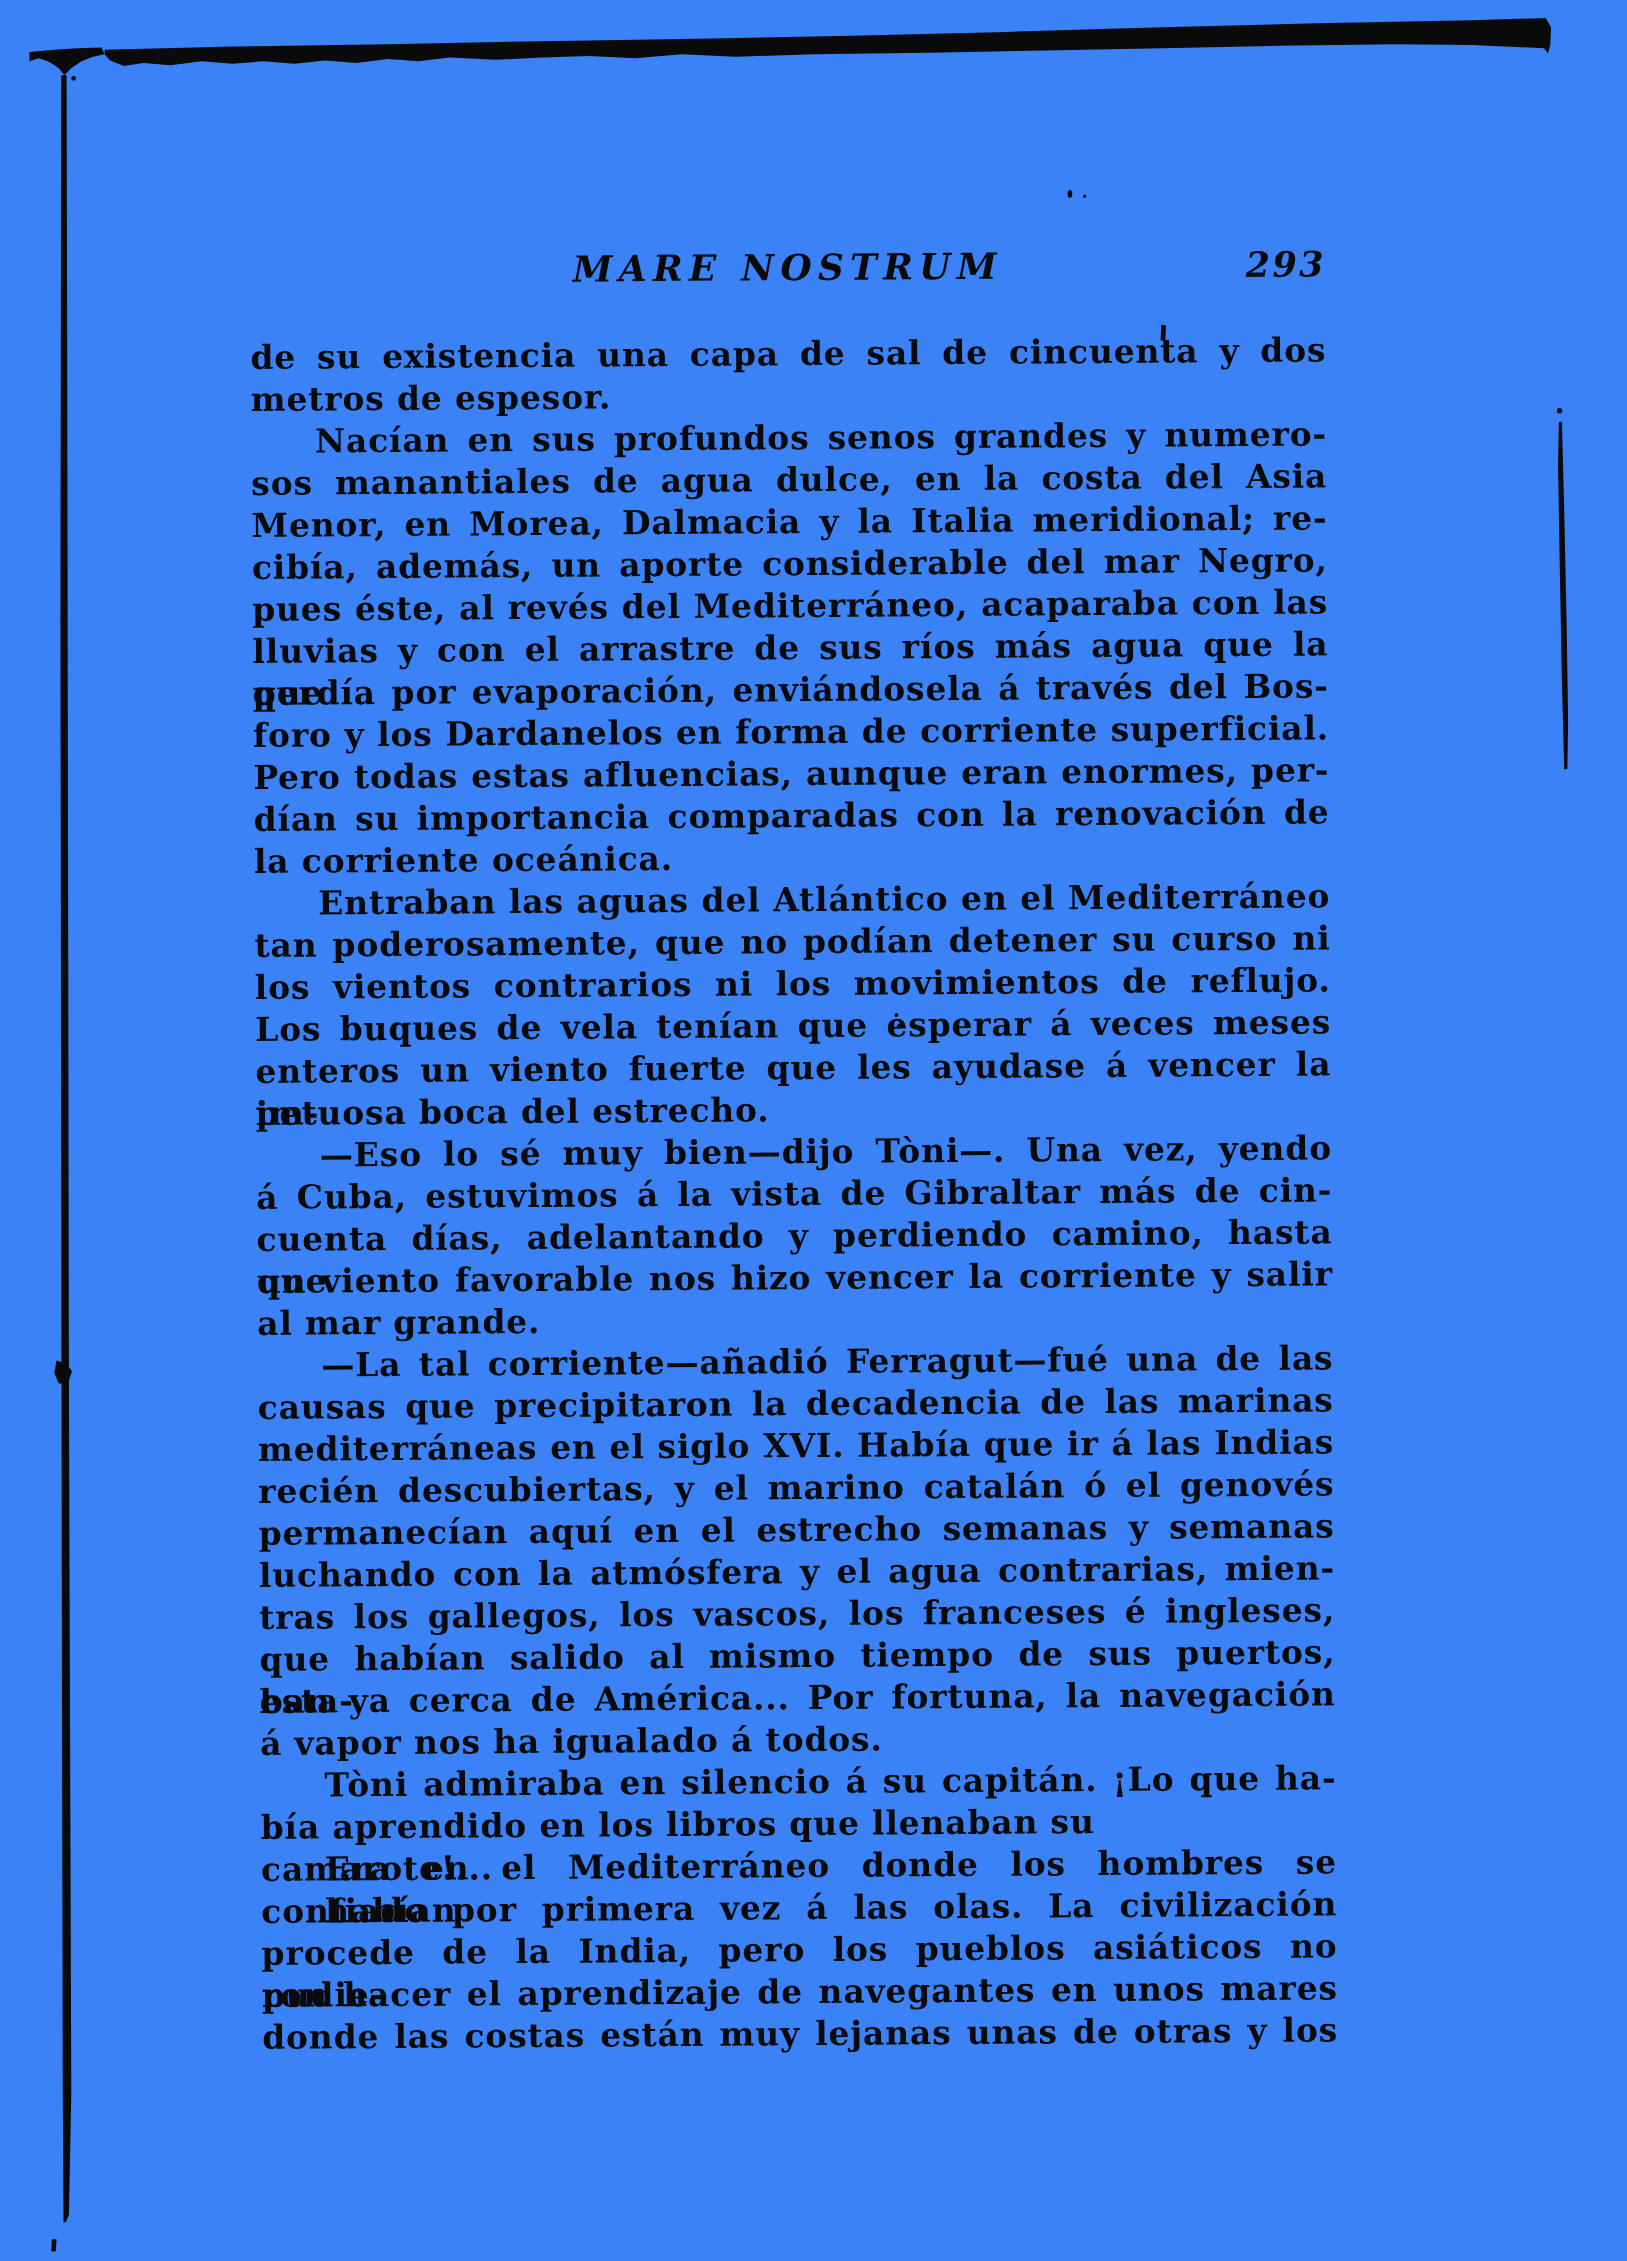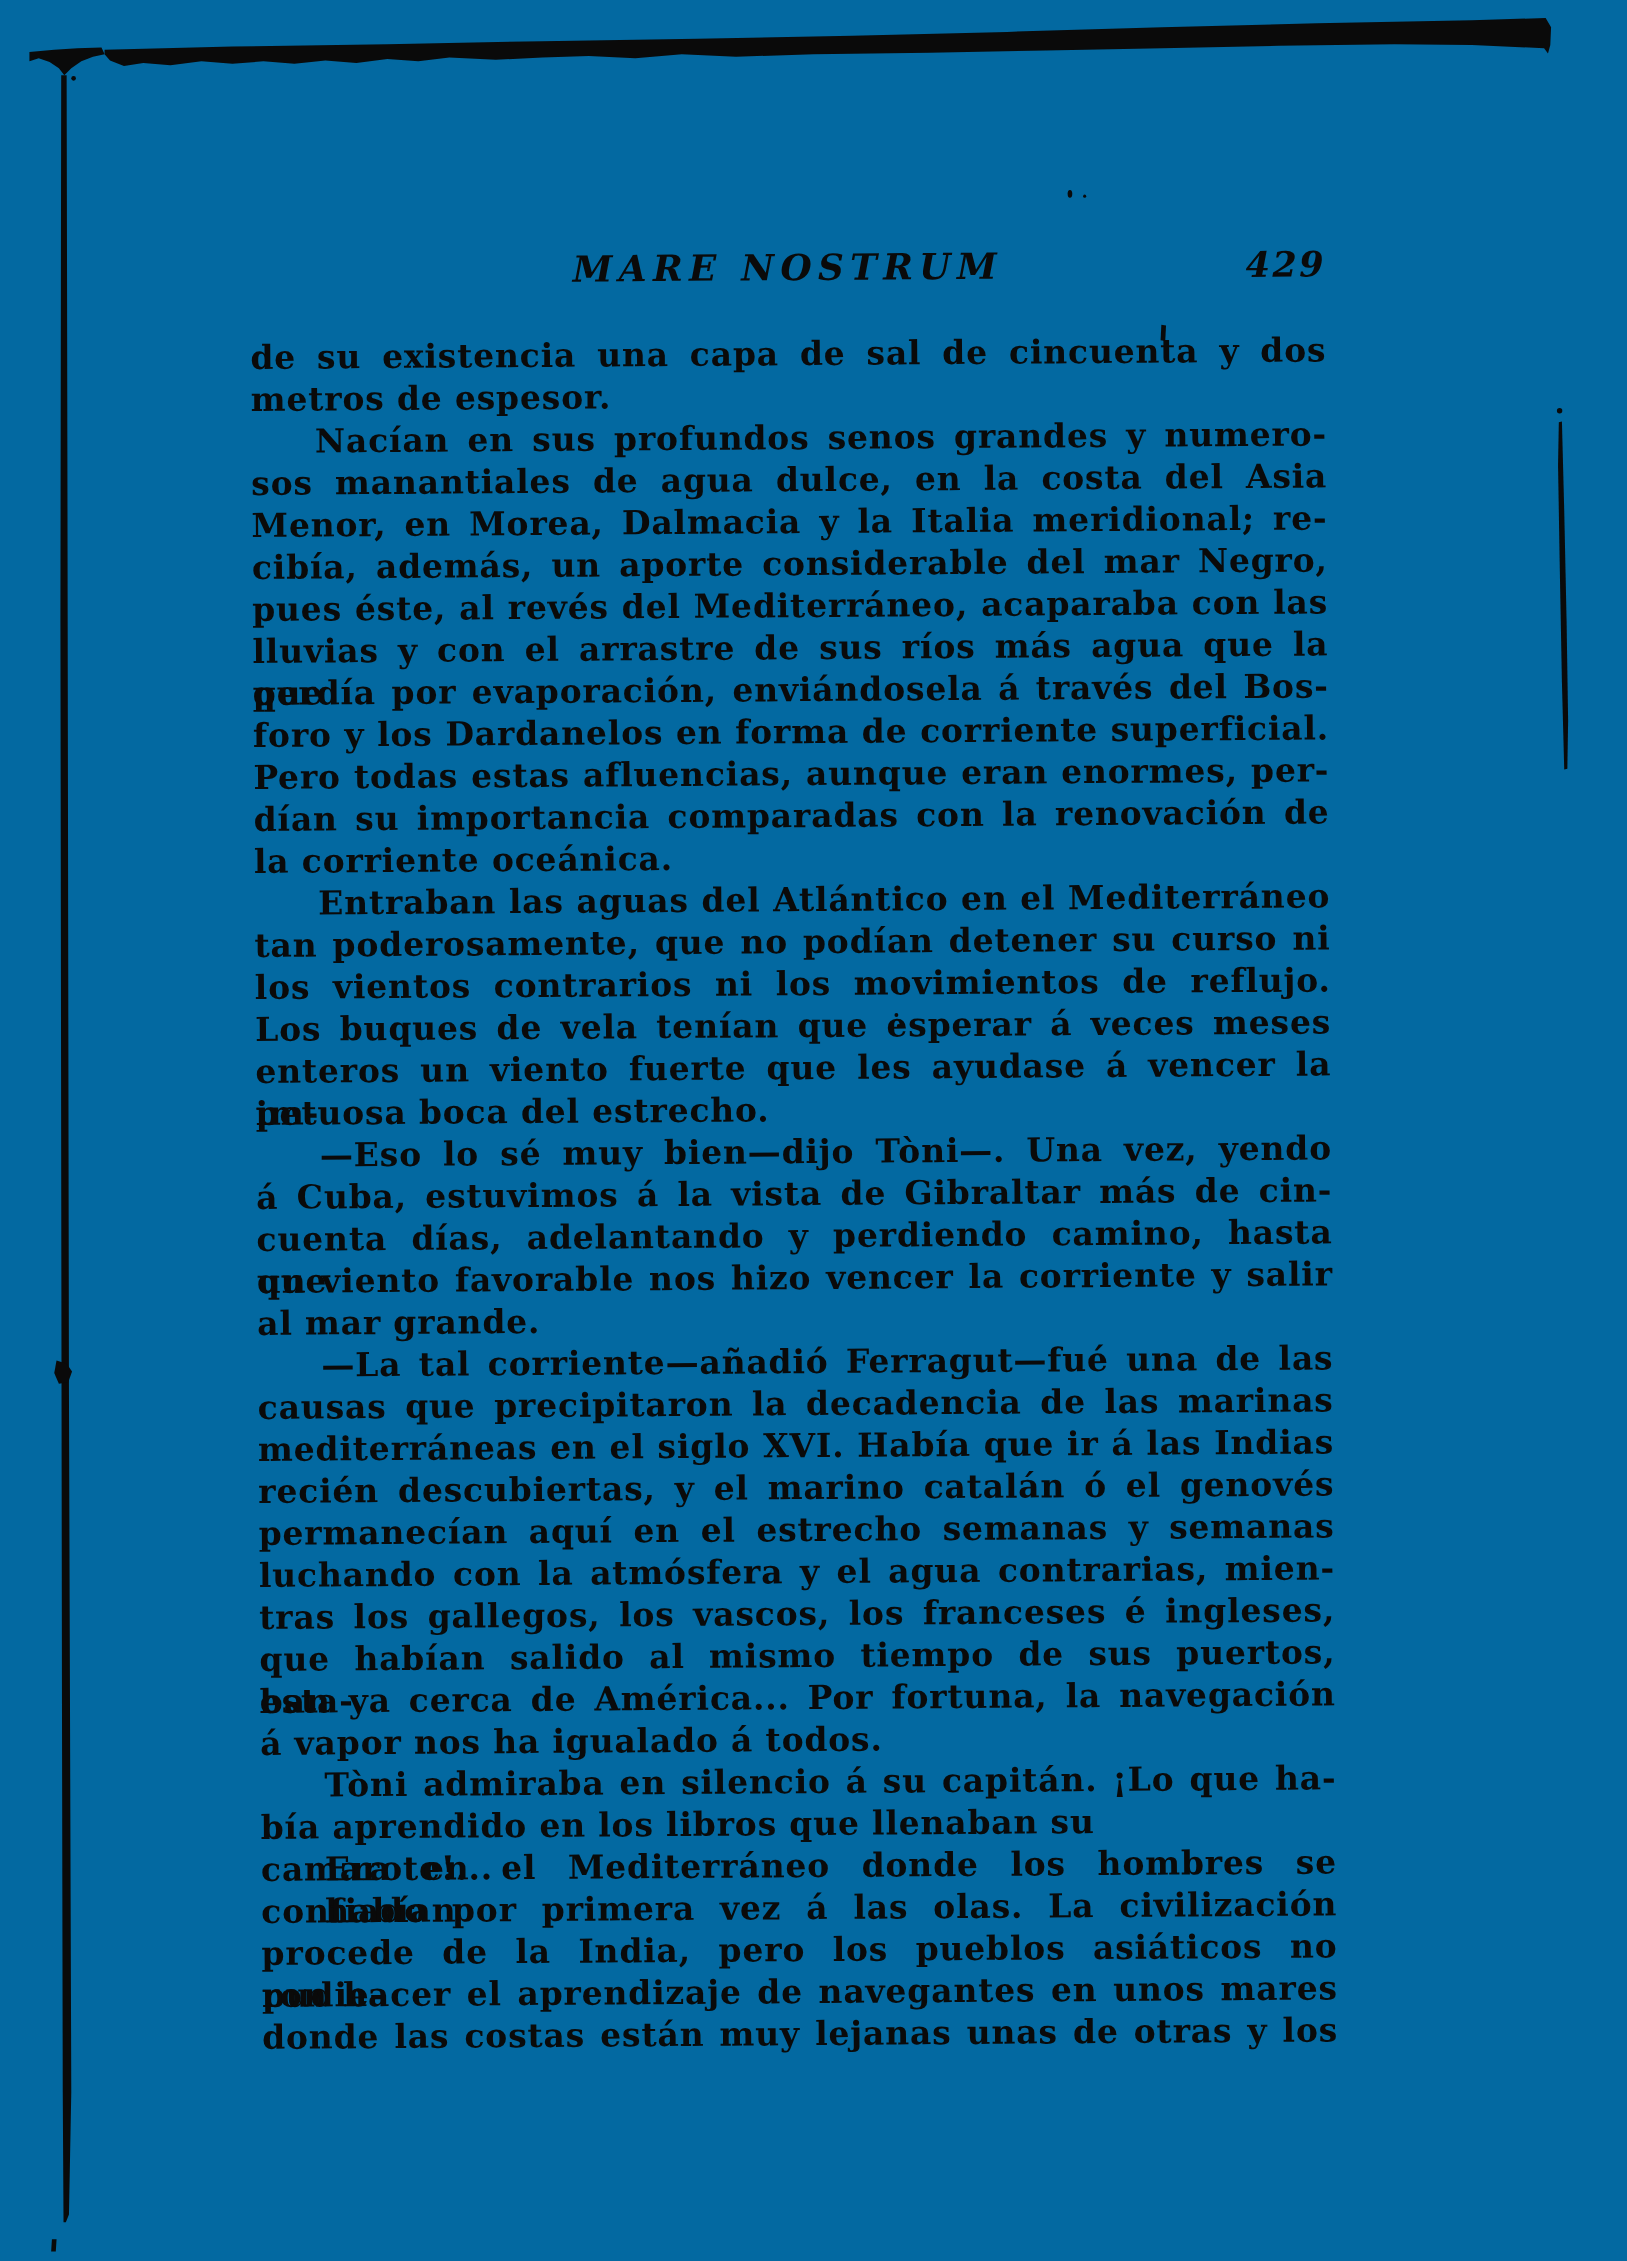--- a/index.html
+++ b/index.html
@@ -38,21 +38,21 @@
     -moz-text-align-last:justify;
     text-align-last:justify;
     white-space:normal;
   }
   .line.indent{padding-left:64px;}
   .line.end{text-align:left;text-align-last:left;}
 </style>
 </head>
 <body>
 
-<div class="page" style="background: #0369a1; color: rgb(10, 10, 10);">
+<div class="page" style="background: #3b82f6; color: rgb(10, 10, 10);">
 
   <svg class="artifacts" width="1627" height="2261" viewBox="0 0 2100 2918" xmlns="http://www.w3.org/2000/svg">
 
     <path fill="#0a0a0a" d="M135,64 L300,60 L500,57 L700,53 L900,50 L1100,46 L1300,41 L1500,35 L1700,30 L1900,26 L1995,23
          L2002,35 L2001,58 L1998,69 L1993,62 L1900,58 L1800,57 L1650,59 L1500,62 L1350,65 L1200,68
          L1050,70 L950,73 L880,70 L820,75 L760,72 L700,74 L640,77 L580,74 L540,79 L500,76 L460,81
          L420,78 L380,82 L340,79 L300,82 L260,79 L220,84 L185,81 L160,85 L142,78 L135,70 Z"></path>
 
     <path fill="#0a0a0a" d="M38,67 L70,64 L100,62 L131,61 L135,70 L120,73 L105,79 L92,88 L83,97 L76,88 L64,80 L50,75 L38,79 Z"></path>
 
@@ -70,21 +70,21 @@
     <path fill="#0a0a0a" d="M1499,419 L1505,420 L1504,440 L1498,439 Z"></path>
     <circle fill="#0a0a0a" cx="1157" cy="1310" r="2.5"></circle>
     <circle fill="#0a0a0a" cx="1160" cy="1324" r="2.5"></circle>
     <path fill="#0a0a0a" d="M67,2890 L73,2890 L72,2906 L66,2906 Z"></path>
   </svg>
 
   <div class="content">
 
     <div class="runhead">
       <div class="title">MARE NOSTRUM</div>
-      <div class="pagenum">429</div>
+      <div class="pagenum">293</div>
     </div>
 
     <div class="textblock" id="textblock">
         <div class="line">de su existencia una capa de sal de cincuenta y dos</div>
         <div class="line end">metros de espesor.</div>
         <div class="line indent">Nacían en sus profundos senos grandes y numero-</div>
         <div class="line">sos manantiales de agua dulce, en la costa del Asia</div>
         <div class="line">Menor, en Morea, Dalmacia y la Italia meridional; re-</div>
         <div class="line">cibía, además, un aporte considerable del mar Negro,</div>
         <div class="line">pues éste, al revés del Mediterráneo, acaparaba con las</div>

